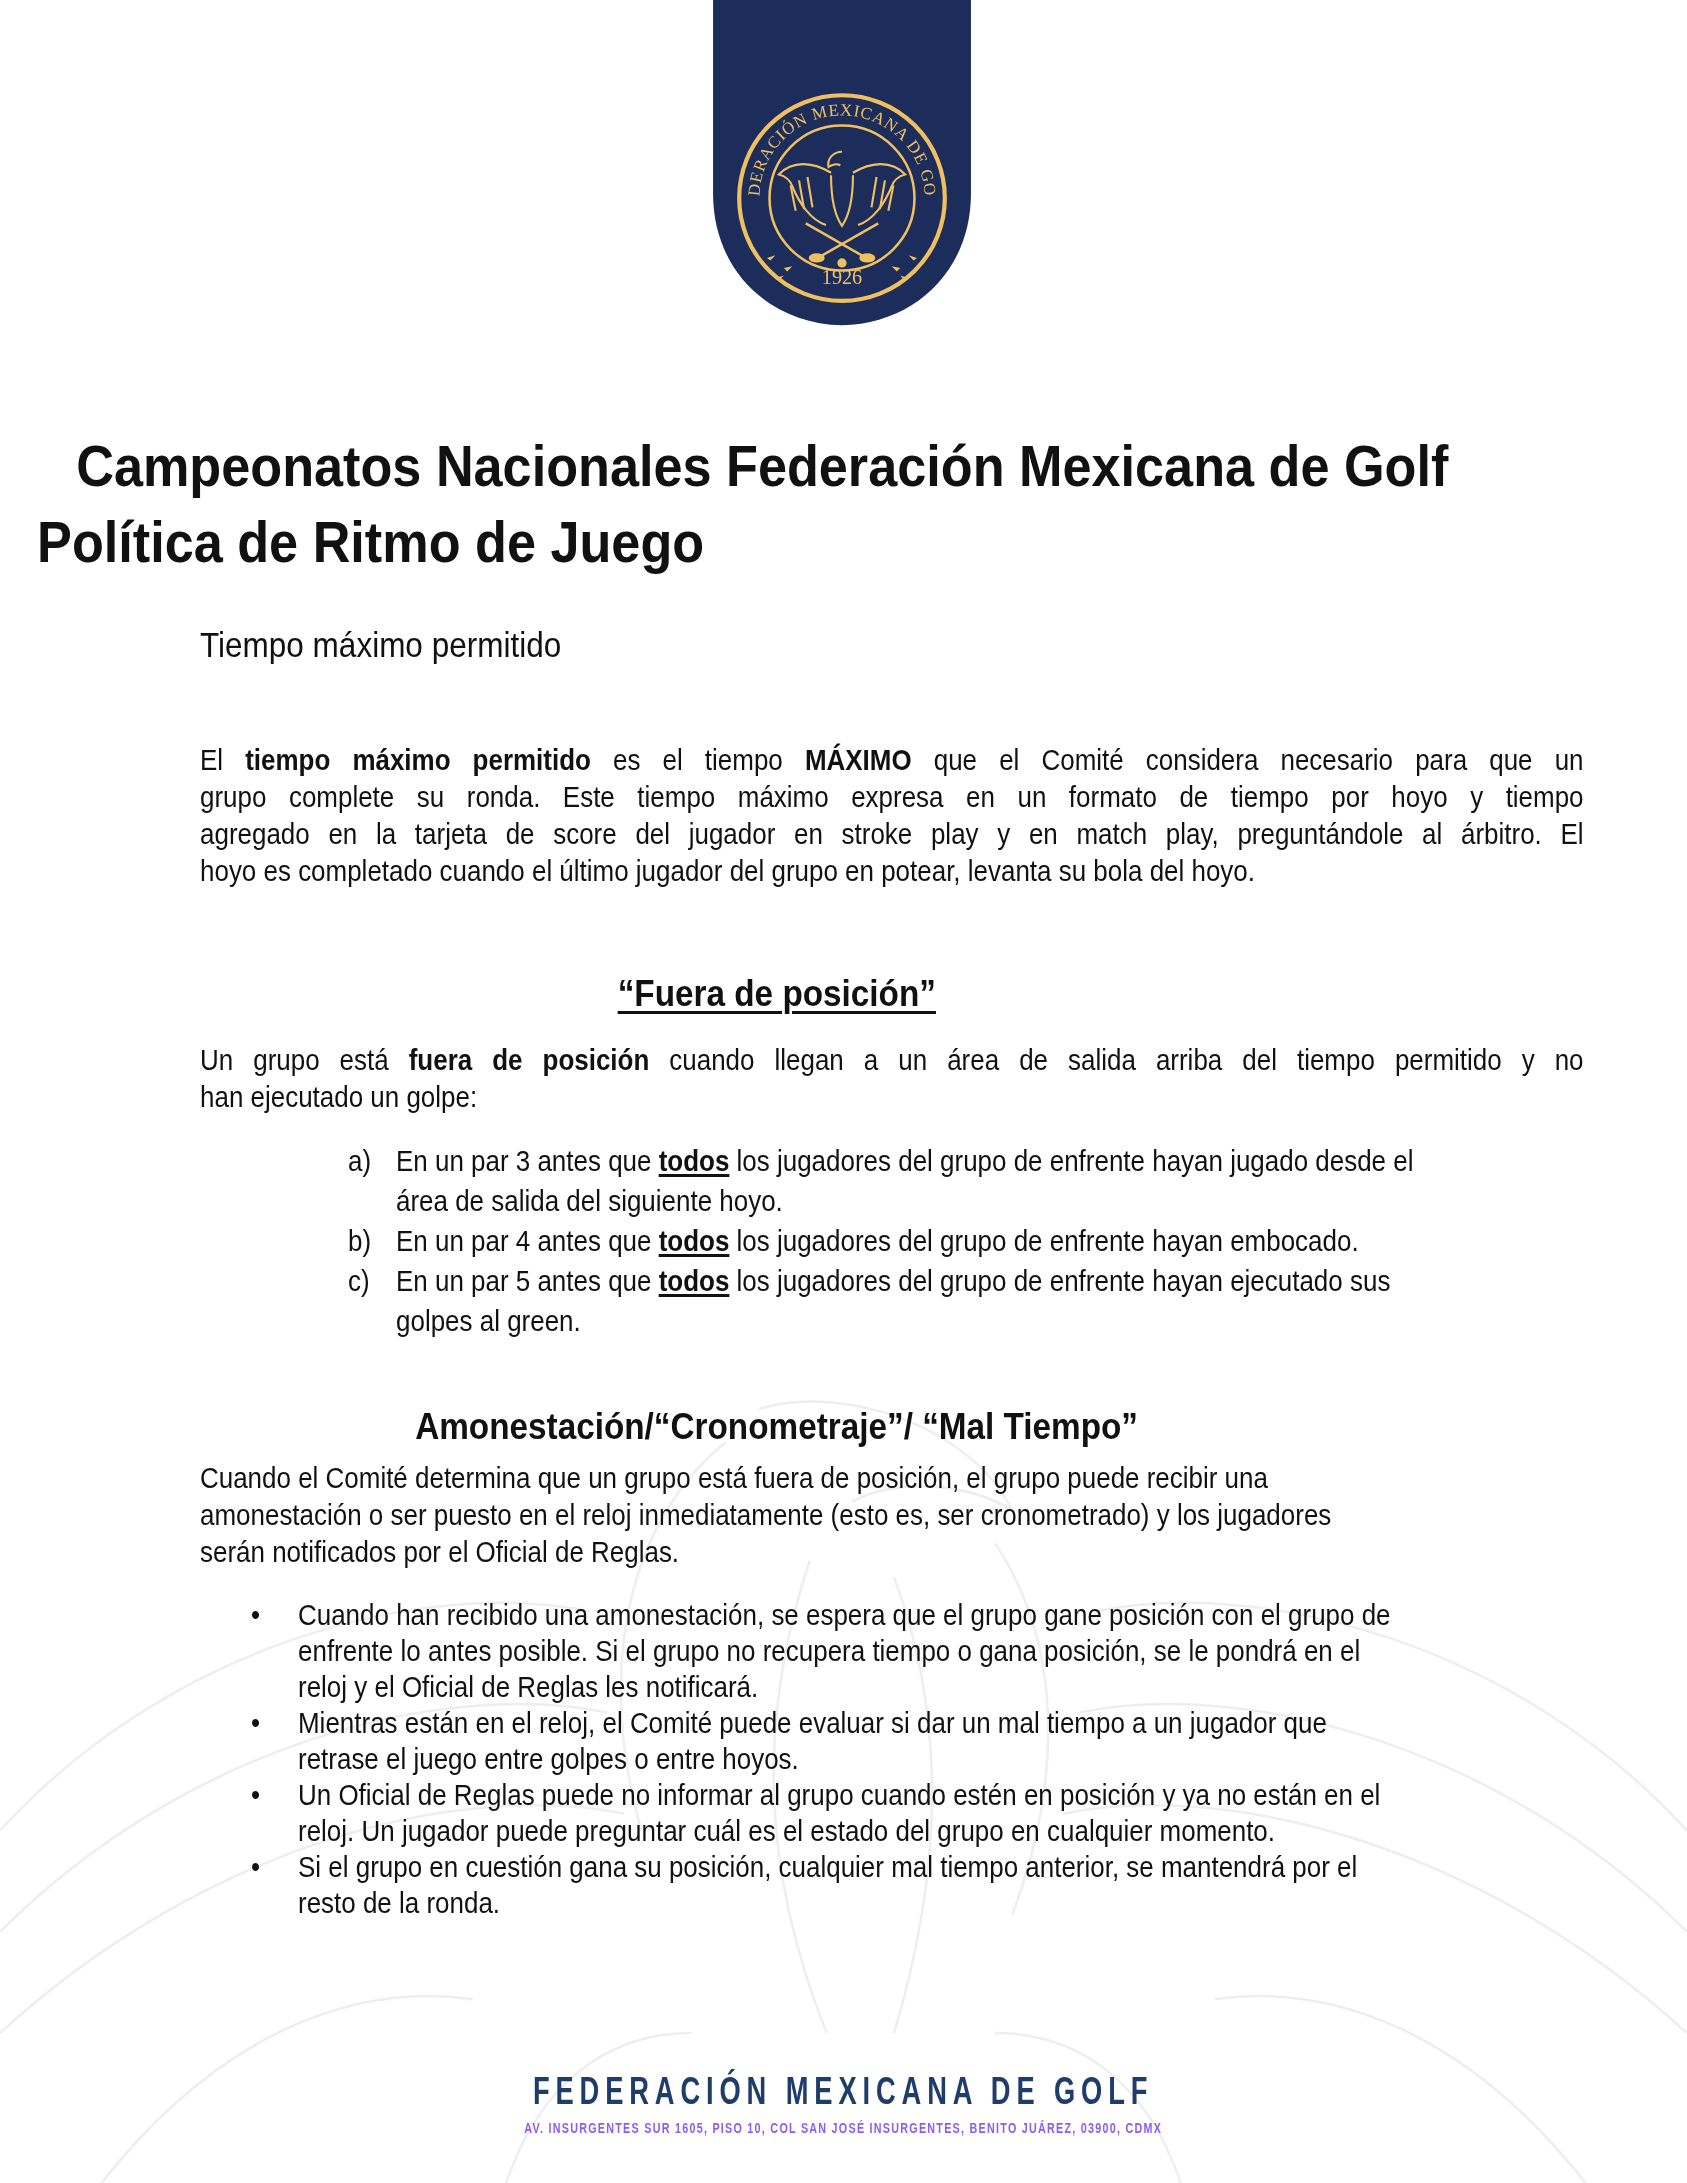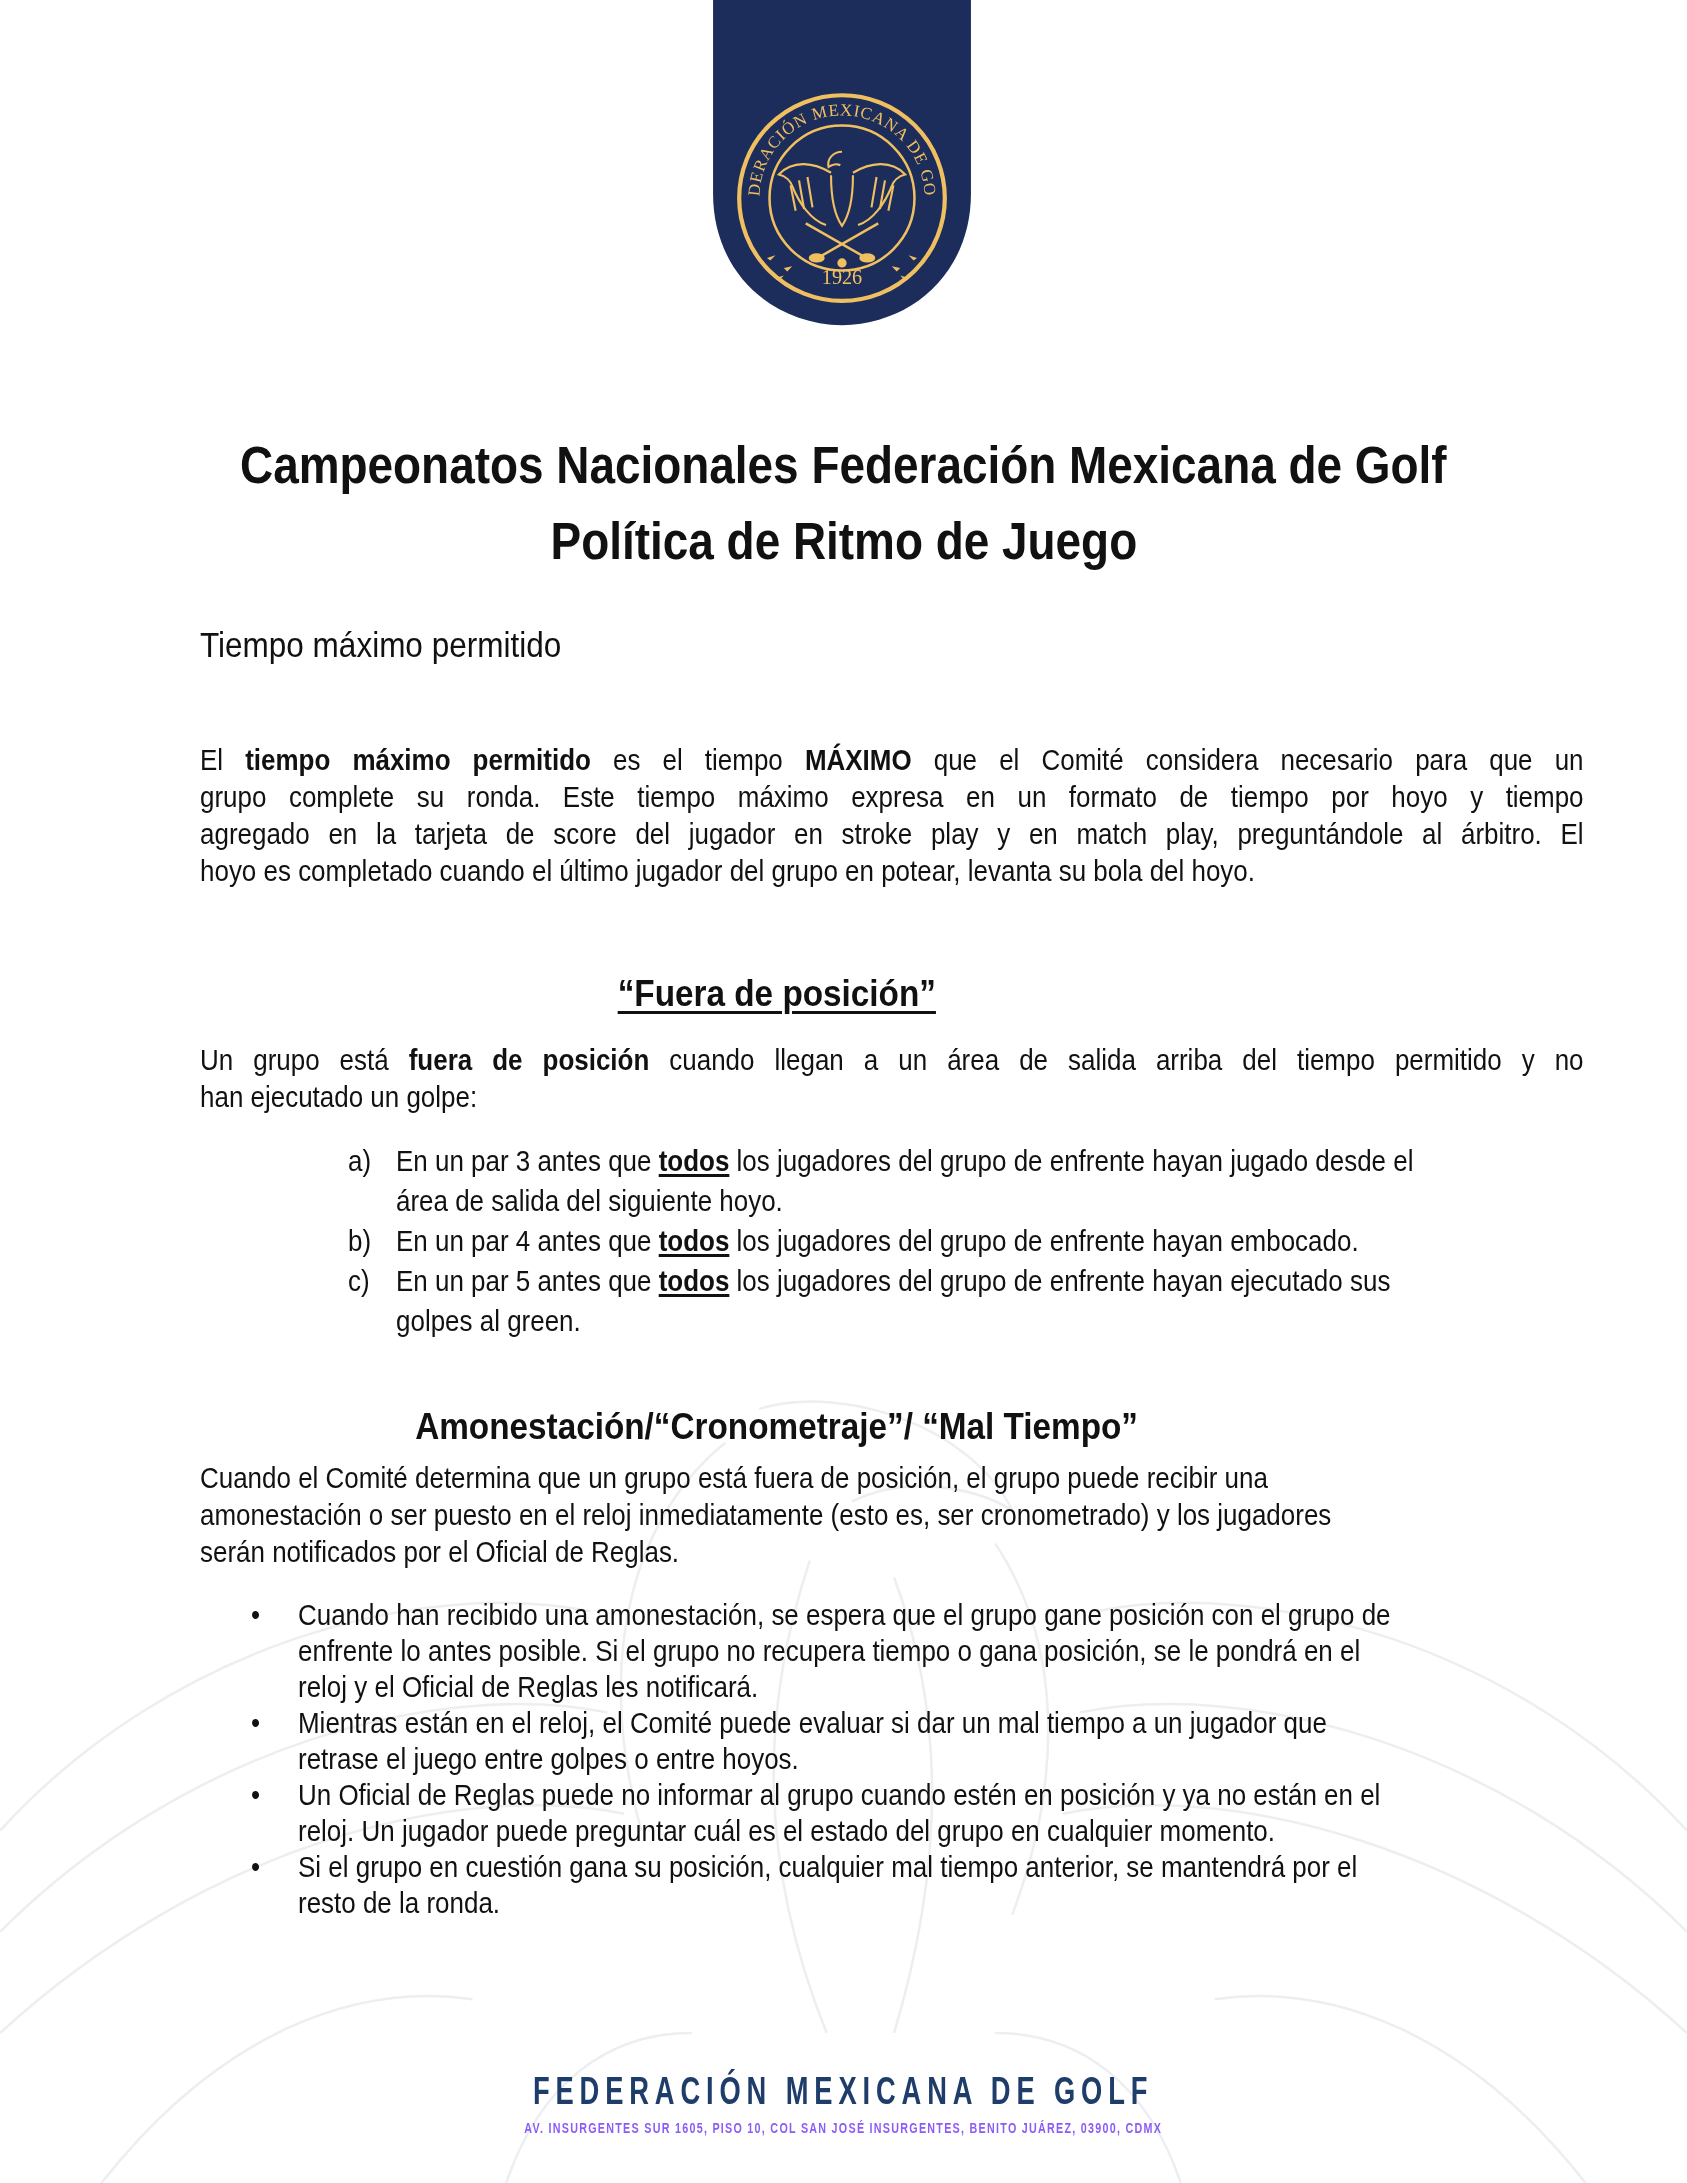--- a/index.html
+++ b/index.html
@@ -3,21 +3,21 @@
 <meta charset="utf-8">
 <style>
   html, body { margin: 0; padding: 0; }
   body {
     width: 1687px; height: 2183px; position: relative; overflow: hidden;
     background: #ffffff; color: #111111;
     font-family: "Liberation Sans", sans-serif;
   }
   .watermark { position: absolute; left: 0; top: 1392px; width: 1687px; height: 791px; pointer-events: none; }
   .logo { position: absolute; left: 713px; top: 0; width: 258px; height: 327px; }
-  .title { position: absolute; left: 0; width: 1687px; text-align: center; font-weight: bold; font-size: 51px; line-height: 51px; }
+  .title { position: absolute; left: 0; width: 1687px; font-weight: bold; font-size: 58px; line-height: 51px; }
   .title span { display: inline-block; transform: scaleX(0.9); }
   #t1 { top: 440px; }
   #t2 { top: 516px; }
   .sub { position: absolute; left: 200px; top: 624px; font-size: 35px; line-height: 42px; }
   .sub span { display: inline-block; transform: scaleX(0.9); transform-origin: left center; }
   .para { position: absolute; left: 200px; width: 1384px; font-size: 29.5px; line-height: 37px; text-align: justify; }
   .para .ln { display: block; white-space: nowrap; transform: scaleX(0.88); transform-origin: left center; width: 113.6%; text-align: justify; text-align-last: justify; }
   .para .ln.last { text-align-last: left; }
   b { font-weight: bold; }
   u.bu { font-weight: bold; text-decoration: underline; text-decoration-thickness: 2.5px; text-underline-offset: 3.4px; }

